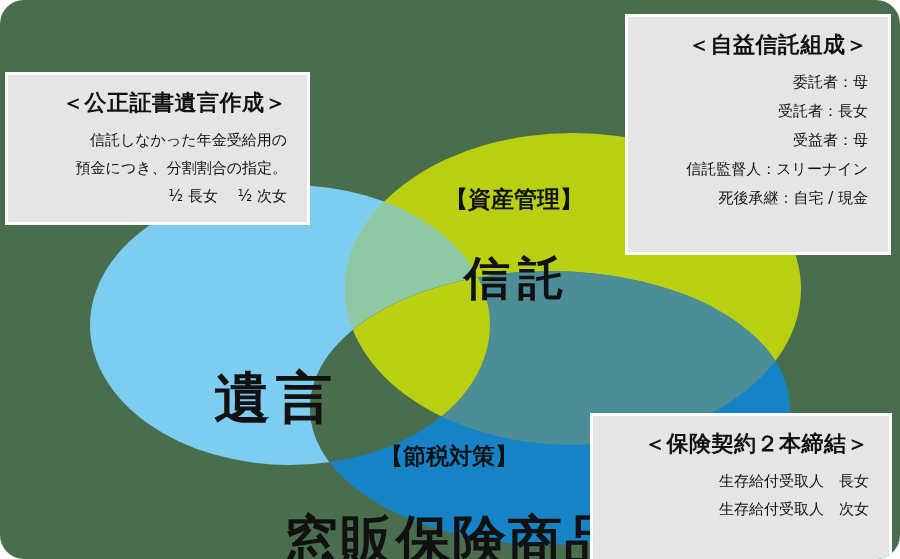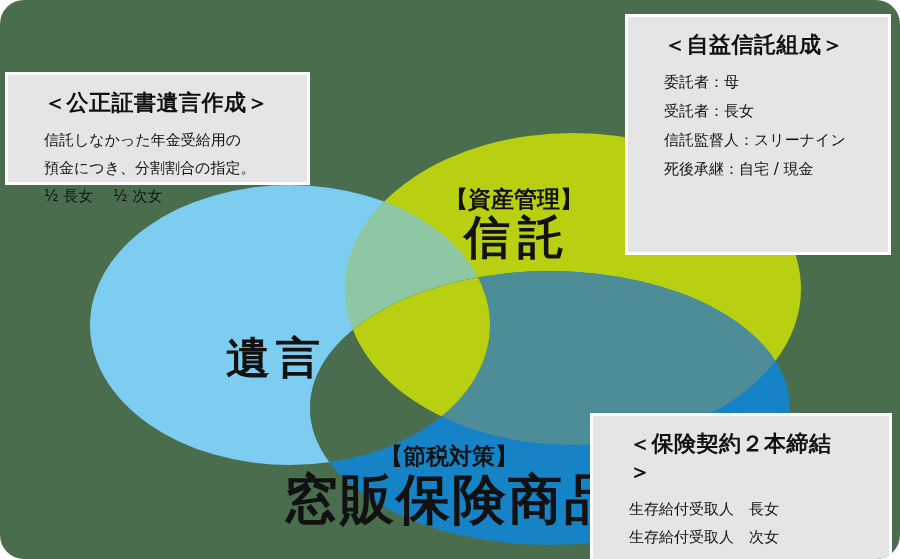--- a/index.html
+++ b/index.html
@@ -21,59 +21,61 @@
     left: 0;
     top: 0;
     width: 900px;
     height: 559px;
   }
   .info-box {
     position: absolute;
     box-sizing: border-box;
     background: #e5e5e5;
     border: 3px solid #ffffff;
-    padding: 14px 36px;
+    padding: 14px 20px;
     color: #111111;
+    text-align: right;
   }
   .info-box .box-title {
     font-weight: bold;
     font-size: 22px;
     line-height: 28px;
     margin-bottom: 9px;
     letter-spacing: 0.5px;
   }
   .info-box .box-line {
     font-size: 15px;
     line-height: 28px;
     font-weight: 500;
   }
-  .box-will      { left: 5px;   top: 72px;  width: 305px; height: 113px; }
+  .box-will      { left: 5px;   top: 72px;  width: 305px; height: 153px; }
   .box-trust     { left: 625px; top: 14px;  width: 266px; height: 241px; }
   .box-trust .box-line { line-height: 29px; }
   .box-insurance { left: 590px; top: 413px; width: 302px; height: 156px; }
 
   .circle-label {
     position: absolute;
     transform: translate(-50%, -50%);
     color: #111111;
     white-space: nowrap;
     text-align: center;
   }
   .circle-tag {
     font-weight: bold;
     font-size: 23px;
     font-family: "DejaVu Sans", "Liberation Sans", sans-serif;
   }
   .circle-name {
     font-weight: bold;
     font-family: "DejaVu Serif", "Liberation Serif", serif;
+    margin-top: 41px;
   }
   .name-trust     { left: 514px; top: 238px; font-size: 46px; letter-spacing: 8px; margin-left: 4px; }
   .tag-trust      { left: 514px; top: 199px; }
-  .name-will      { left: 273px; top: 358px; font-size: 44px; letter-spacing: 6px; margin-left: 3px; }
+  .name-will      { left: 273px; top: 358px; font-size: 56px; letter-spacing: 6px; margin-left: 3px; }
   .tag-will       { left: 276px; top: 320px; font-size: 22px; }
   .name-insurance { left: 452px; top: 500px; font-size: 54px; letter-spacing: 2px; }
   .tag-insurance  { left: 449px; top: 456px; text-align: center; }
 </style>
 </head>
 <body>
 
 <div class="canvas">
 
   <svg class="venn-svg" viewBox="0 0 900 559">
@@ -124,20 +126,21 @@
     <div class="box-title">＜公正証書遺言作成＞</div>
     <div class="box-line">信託しなかった年金受給用の</div>
     <div class="box-line">預金につき、分割割合の指定。</div>
     <div class="box-line">½ 長女　 ½ 次女</div>
   </div>
 
   <div class="info-box box-trust">
     <div class="box-title">＜自益信託組成＞</div>
     <div class="box-line">委託者：母</div>
     <div class="box-line">受託者：長女</div>
+    <div class="box-line">受益者：母</div>
     <div class="box-line">信託監督人：スリーナイン</div>
     <div class="box-line">死後承継：自宅 / 現金</div>
   </div>
 
   <div class="info-box box-insurance">
     <div class="box-title">＜保険契約２本締結＞</div>
     <div class="box-line">生存給付受取人　長女</div>
     <div class="box-line">生存給付受取人　次女</div>
   </div>
 

